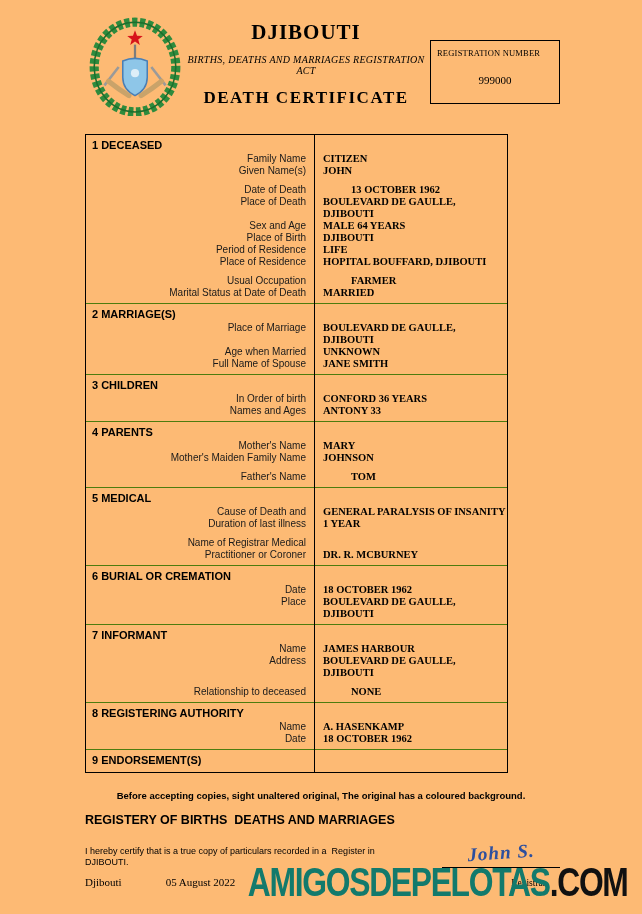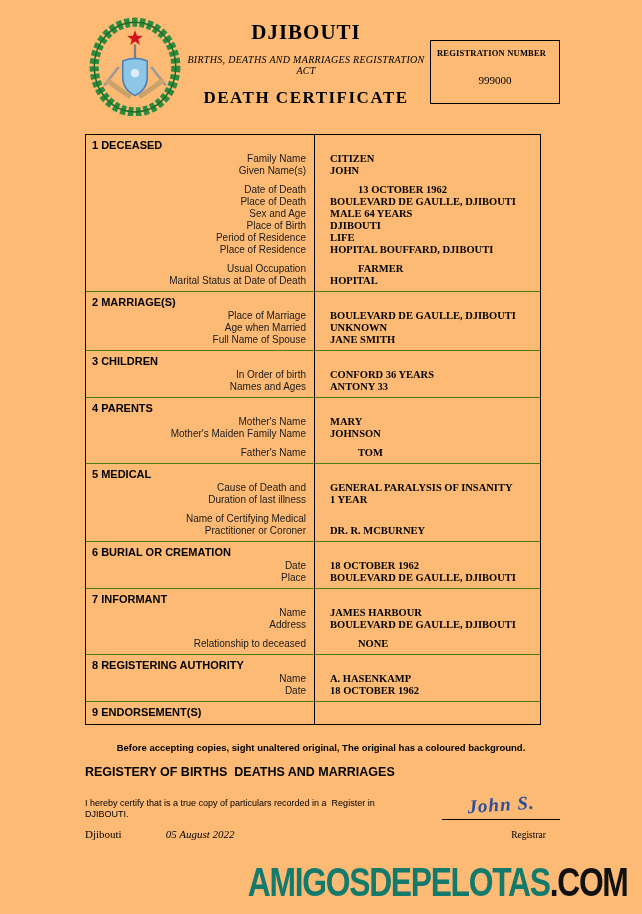--- a/index.html
+++ b/index.html
@@ -7,45 +7,45 @@
   .page { width:642px; height:914px; position:relative; background:#fdba74; overflow:hidden; margin:0 auto; }
 
   
   .header { display:flex; align-items:flex-start; margin:14px 82px 0 88px; }
   .emblem-wrap { width:94px; flex:0 0 94px; }
   .title-block { flex:1; text-align:center; padding-top:6px; }
   .country { font-family:"Liberation Serif", serif; font-weight:bold; font-size:21px; letter-spacing:1px; color:#000; }
   .act-line { font-family:"Liberation Serif", serif; font-size:10px; letter-spacing:0.3px; margin-top:9px; color:#000;font-style:italic; }
   .doc-title { font-family:"Liberation Serif", serif; font-weight:bold; font-size:17px; letter-spacing:1.5px; margin-top:12px; color:#000; }
   .reg-box { flex:0 0 130px; width:130px; height:64px; border:1px solid #000; margin-top:26px; padding:7px 6px; }
-  .reg-label { font-family:"Liberation Serif", serif; font-weight:bold; font-size:8.5px; letter-spacing:0.2px; }
+  .reg-label { font-family:"Liberation Serif", serif; font-weight:normal; font-size:8.5px; letter-spacing:0.2px; }
   .reg-number { font-family:"Liberation Serif", serif; font-size:11px; text-align:center; margin-top:16px; }
 
   
-  .cert-table { position:relative; margin:14px 0 0 85px; width:456px; border:1px solid #000; }
+  .cert-table { position:relative; margin:14px 0 0 85px; width:423px; border:1px solid #000; }
   .vline { position:absolute; left:228px; top:0; bottom:0; width:1px; background:#000; }
   .section { border-top:1px solid #4d7c0f; padding:1px 0 4px 0; }
   .section:first-child { border-top:none; }
   .section-title { font-weight:bold; font-size:11px; padding:3px 0 2px 6px; }
   .row { display:grid; grid-template-columns:228px 1fr; font-size:10px; line-height:12px; }
   .row.gap { margin-top:7px;gap:28px; }
   .lbl { text-align:right; padding-right:8px; color:#1a1a1a; }
-  .val { padding-left:16px; font-family:"Liberation Serif", serif; font-weight:bold; font-size:10.5px; color:#000; }
+  .val { padding-left:9px; font-family:"Liberation Serif", serif; font-weight:bold; font-size:10.5px; color:#000; }
 
   
   .notice { text-align:center; font-weight:bold; font-size:9.5px; margin-top:17px; }
   .footer-main { margin:12px 82px 0 85px; position:relative; }
   .registry-title { font-weight:bold; font-size:12.5px; white-space:pre-wrap; }
   .footer-lower { display:flex; margin-top:15px; align-items:flex-end; }
   .certify { width:305px; font-size:9px; line-height:11px; white-space:pre-wrap; }
   .sig-block { margin-left:auto; width:118px; text-align:center; }
   .signature { font-family:"Liberation Serif", serif; font-style:italic; font-weight:bold; font-size:19px; transform:rotate(-4deg); letter-spacing:1px; }
   .sig-line { border-bottom:1px solid #000; margin-top:3px; }
   .footer-bottom { display:flex; align-items:baseline; margin-top:8px; font-family:"Liberation Serif", serif; font-size:11px; }
-  .issue-date { margin-left:44px;font-style:italic; }
+  .issue-date { margin-left:44px; }
   .registrar { margin-left:auto; font-size:9.5px; margin-right:14px; }
 
   
   .watermark { position:absolute; bottom:8px; right:14px; font-weight:bold; font-size:37px;
                letter-spacing:-1.5px; transform:scale(0.86,1.12); transform-origin:100% 100%;
                font-family:"Liberation Sans", sans-serif; white-space:nowrap; }
 </style>
 </head>
 <body>
 
@@ -112,21 +112,21 @@
           <div class="row">
             <div class="lbl">Place of Residence</div>
             <div class="val">HOPITAL BOUFFARD, DJIBOUTI</div>
           </div>
           <div class="row gap">
             <div class="lbl">Usual Occupation</div>
             <div class="val">FARMER</div>
           </div>
           <div class="row">
             <div class="lbl">Marital Status at Date of Death</div>
-            <div class="val">HOPITAL</div>
+            <div class="val">MARRIED</div>
           </div>
         </div>
         <div class="section">
           <div class="section-title">2 MARRIAGE(S)</div>
           <div class="row">
             <div class="lbl">Place of Marriage</div>
             <div class="val">BOULEVARD DE GAULLE, DJIBOUTI</div>
           </div>
           <div class="row">
             <div class="lbl">Age when Married</div>
@@ -167,21 +167,21 @@
           <div class="section-title">5 MEDICAL</div>
           <div class="row">
             <div class="lbl">Cause of Death and</div>
             <div class="val">GENERAL PARALYSIS OF INSANITY</div>
           </div>
           <div class="row">
             <div class="lbl">Duration of last illness</div>
             <div class="val">1 YEAR</div>
           </div>
           <div class="row gap">
-            <div class="lbl">Name of Certifying Medical</div>
+            <div class="lbl">Name of Registrar Medical</div>
             <div class="val"></div>
           </div>
           <div class="row">
             <div class="lbl">Practitioner or Coroner</div>
             <div class="val">DR. R. MCBURNEY</div>
           </div>
         </div>
         <div class="section">
           <div class="section-title">6 BURIAL OR CREMATION</div>
           <div class="row">

